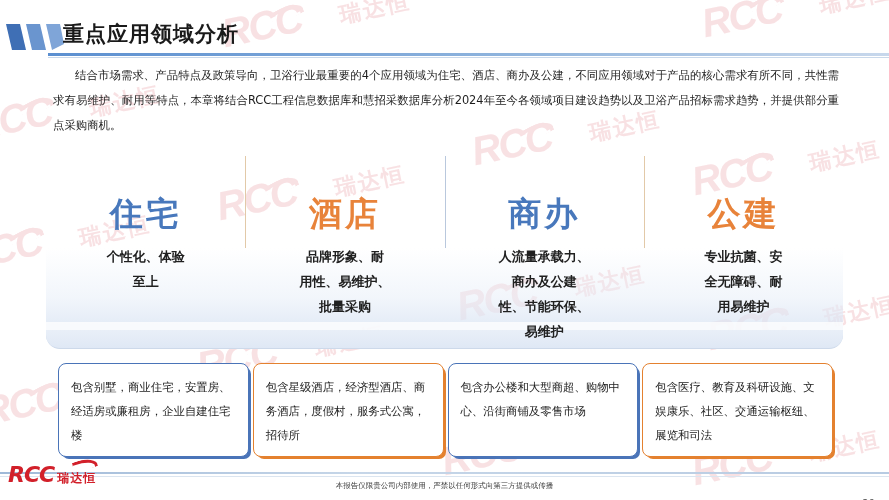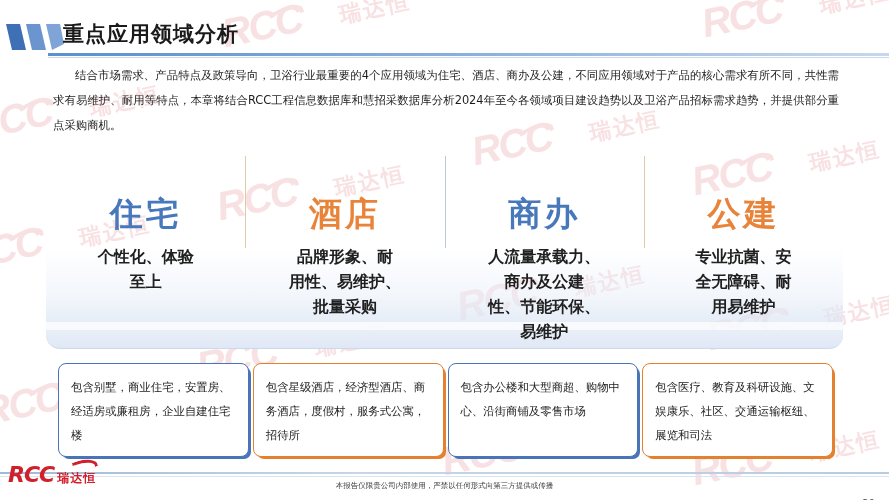--- a/index.html
+++ b/index.html
@@ -154,21 +154,21 @@
     letter-spacing: 3px;
     line-height: 40px;
     font-family: "DejaVu Sans", "Liberation Sans", sans-serif;
     margin-top: 44px;
   }
   .t-blue   { color: #4878bc; }
   .t-orange { color: #e8833a; }
 
   .col-desc {
     margin-top: 10px;
-    font-size: 16px;
+    font-size: 13px;
     line-height: 25px;
     color: #202020;
     font-weight: 600;
     font-family: "DejaVu Sans", "Liberation Sans", sans-serif;
   }
 
   
   .boxes {
     position: absolute;
     left: 58px; top: 363px;

